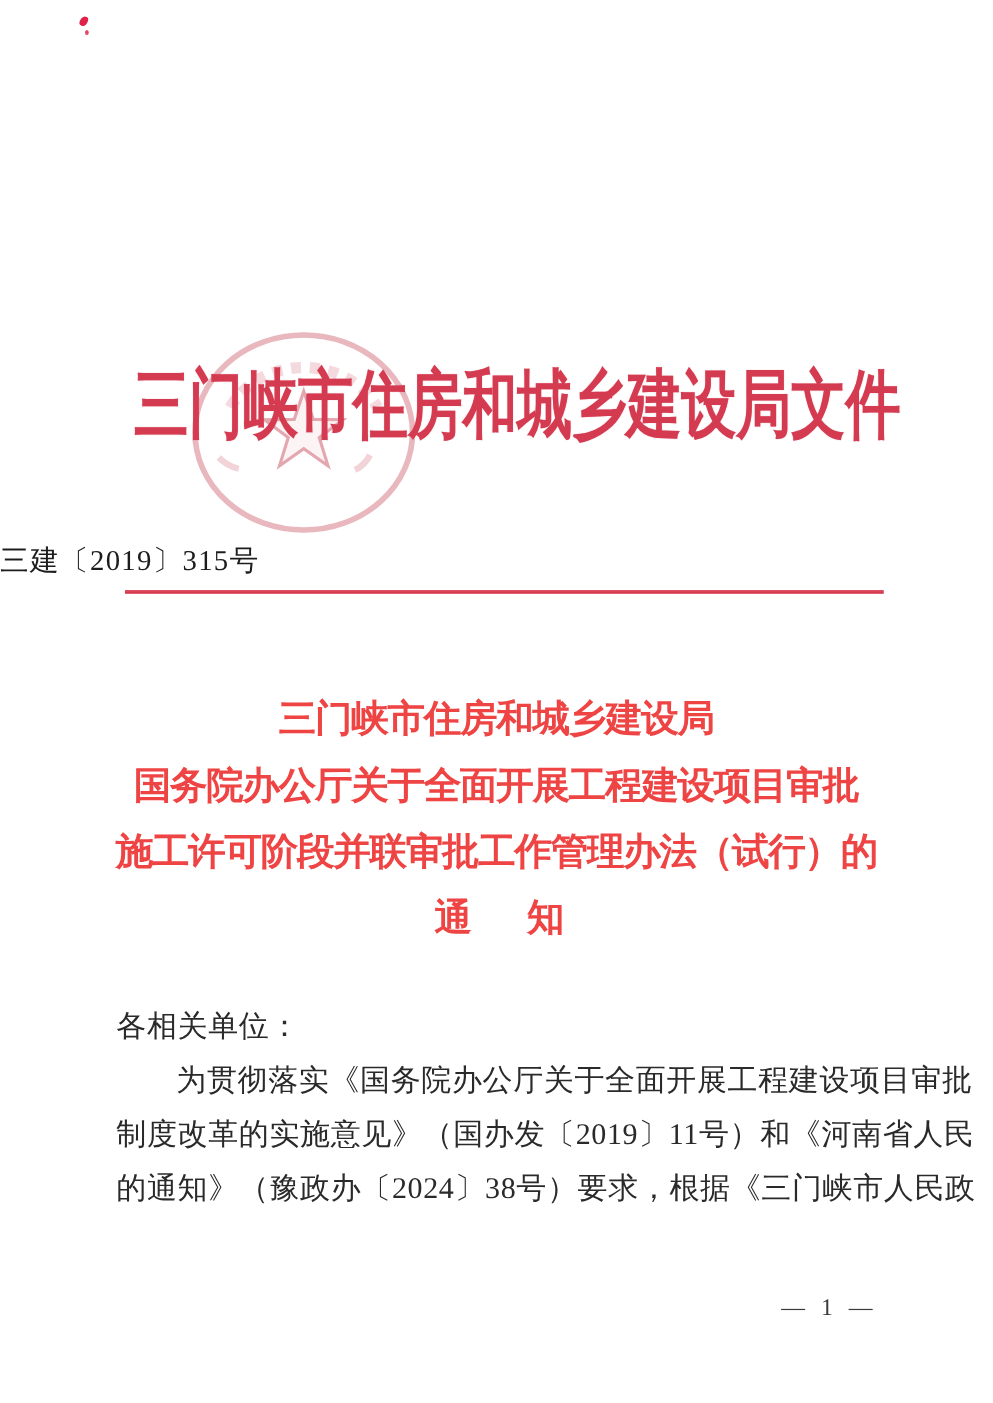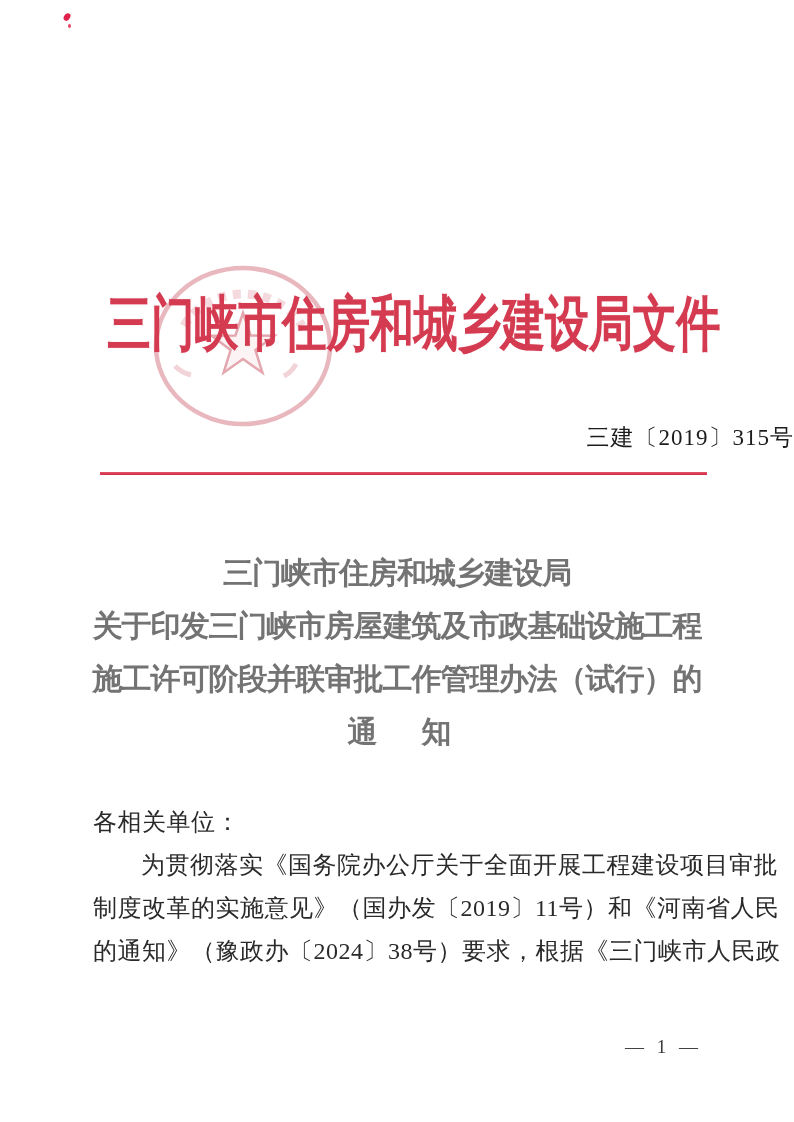--- a/index.html
+++ b/index.html
@@ -33,32 +33,32 @@
     position:absolute;top:281px;left:0;width:794px;z-index:2;
     text-align:center;white-space:nowrap;
     font-size:60px;font-weight:bold;line-height:86px;
     color:var(--header-red);
     transform:scaleX(.73);transform-origin:50% 50%;
     font-family:"Liberation Serif", serif;
     text-shadow:0 0 1px rgba(212,58,80,.55);
   }
   
   .doc-number{
-    position:absolute;top:422px;left:0;width:794px;
-    text-align:right;font-size:23px;letter-spacing:1px;
+    position:absolute;top:433px;left:0;width:794px;
+    text-align:left;font-size:23px;letter-spacing:1px;
     color:#1c1c1c;
   }
   
   .red-rule{position:absolute;top:472px;left:100px;width:607px;height:3px;
     background:linear-gradient(180deg,#e2556a, var(--rule-red));}
   
   .title-block{
     position:absolute;top:549px;left:0;width:794px;
-    text-align:center;color:#737373;font-weight:bold;
-    font-family:Liberation Mono, monospace;
+    text-align:center;color:#ef4444;font-weight:bold;
+    font-family:Liberation Sans, sans-serif;
   }
   .title-line{font-size:30px;line-height:53px;letter-spacing:-1px;white-space:nowrap;}
   .title-line.last{letter-spacing:7px;margin-left:12px;}
   
   .body-block{
     position:absolute;top:801px;left:93px;width:594px;
     font-size:24px;line-height:43px;color:#2a2a2a;
     letter-spacing:.5px;white-space:nowrap;
   }
   .body-line.indent{text-indent:2em;text-align:right;}
@@ -86,21 +86,21 @@
   </svg>
 
   <div class="header-title">三门峡市住房和城乡建设局文件</div>
 
   <div class="doc-number">三建〔2019〕315号</div>
 
   <div class="red-rule"></div>
 
   <div class="title-block">
     <div class="title-line">三门峡市住房和城乡建设局</div>
-    <div class="title-line">关于印发三门峡市房屋建筑及市政基础设施工程</div>
+    <div class="title-line">国务院办公厅关于全面开展工程建设项目审批</div>
     <div class="title-line">施工许可阶段并联审批工作管理办法（试行）的</div>
     <div class="title-line last">通　知</div>
   </div>
 
   <div class="body-block">
     <div class="body-line">各相关单位：</div>
     <div class="body-line indent">为贯彻落实《国务院办公厅关于全面开展工程建设项目审批</div>
     <div class="body-line">制度改革的实施意见》（国办发〔2019〕11号）和《河南省人民</div>
     <div class="body-line">的通知》（豫政办〔2024〕38号）要求，根据《三门峡市人民政</div>
   </div>

